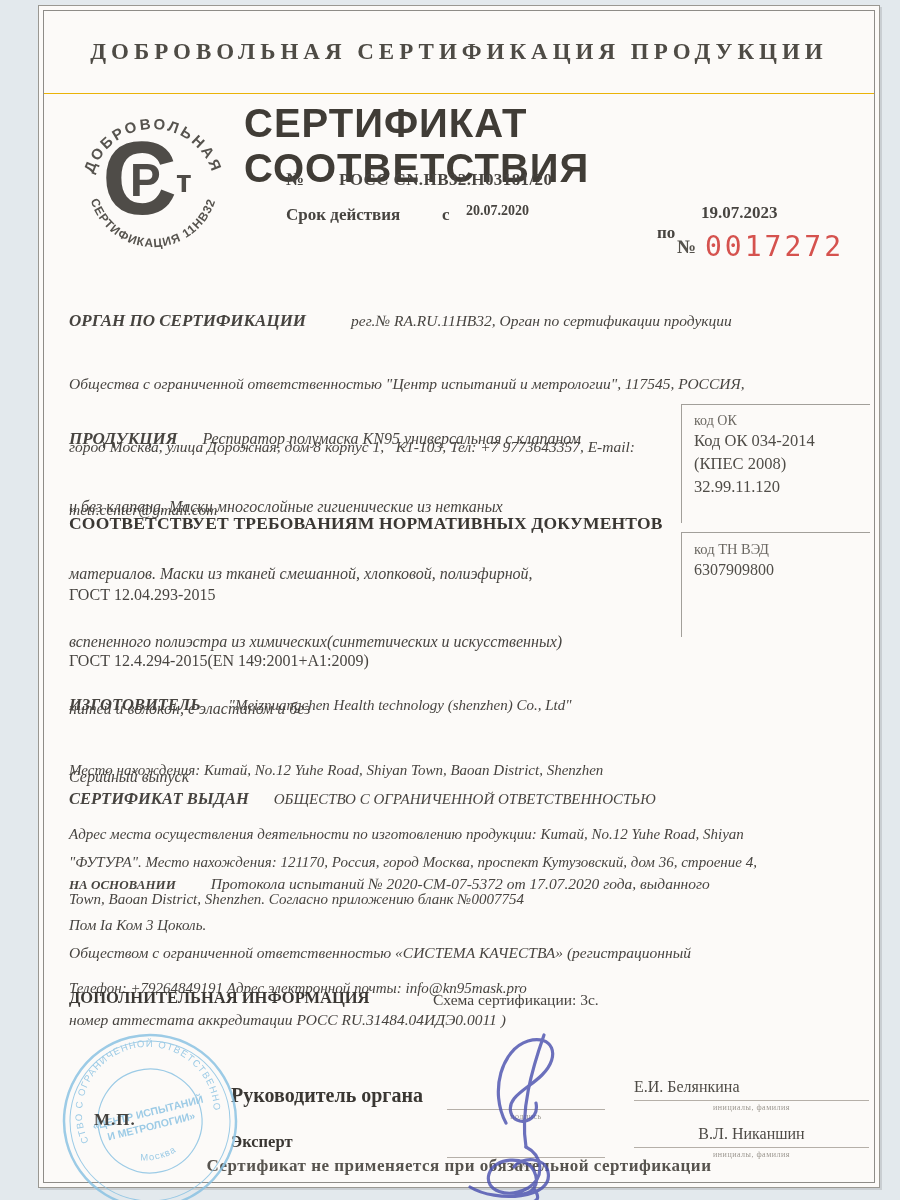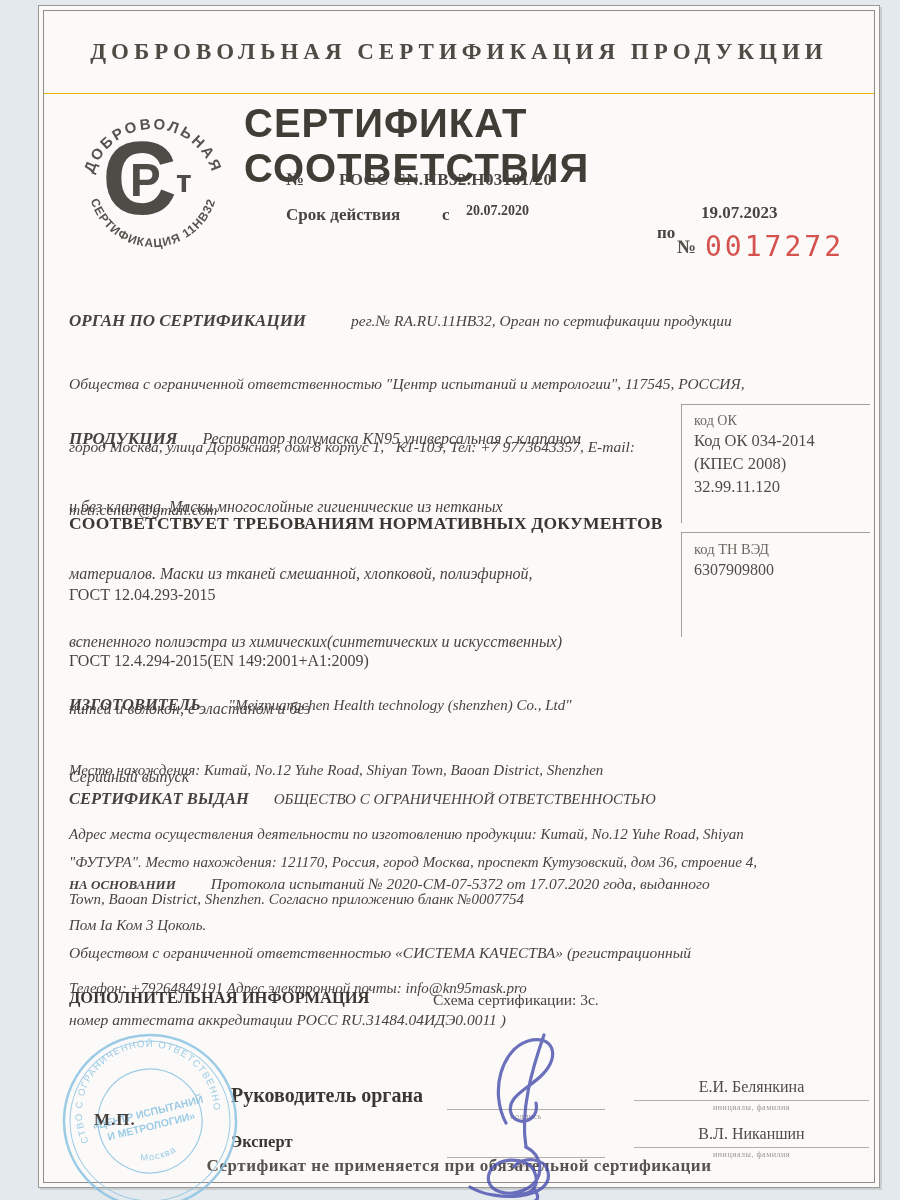--- a/index.html
+++ b/index.html
@@ -70,21 +70,21 @@
   .role-expert{left:192px; top:1126px; font-weight:bold; font-size:16.5px; color:#3a3733;}
   .uline{position:absolute; height:0; border-bottom:1px solid #b5afa8;}
   .sign-line-1{left:408px; top:1103px; width:158px;}
   .sign-line-2{left:408px; top:1151px; width:158px;}
   .tiny{
     position:absolute; font-size:8px; color:#9b968f; letter-spacing:0.5px;
     text-align:center; font-family:"Liberation Serif", serif;
   }
   .cap-sign-1{left:408px; top:1106px; width:158px;}
   .cap-sign-2{left:408px; top:1154px; width:158px;}
-  .name-1{left:595px; top:1072px; width:235px; text-align:center; font-size:16px; color:#4e4b46;}
+  .name-1{left:595px; top:1072px; width:235px; font-size:16px; color:#4e4b46;}
   .name-2{left:595px; top:1119px; width:235px; text-align:center; font-size:16px; color:#4e4b46;}
   .name-line-1{left:595px; top:1094px; width:235px;}
   .name-line-2{left:595px; top:1141px; width:235px;}
   .cap-name-1{left:595px; top:1097px; width:235px;}
   .cap-name-2{left:595px; top:1144px; width:235px;}
   .footer-note{
     left:0; top:1150px; width:100%; text-align:center;
     font-size:17px; font-weight:600; letter-spacing:0.5px; color:#57544f;
   }
   .logo-svg{position:absolute; left:35px; top:90px;}

